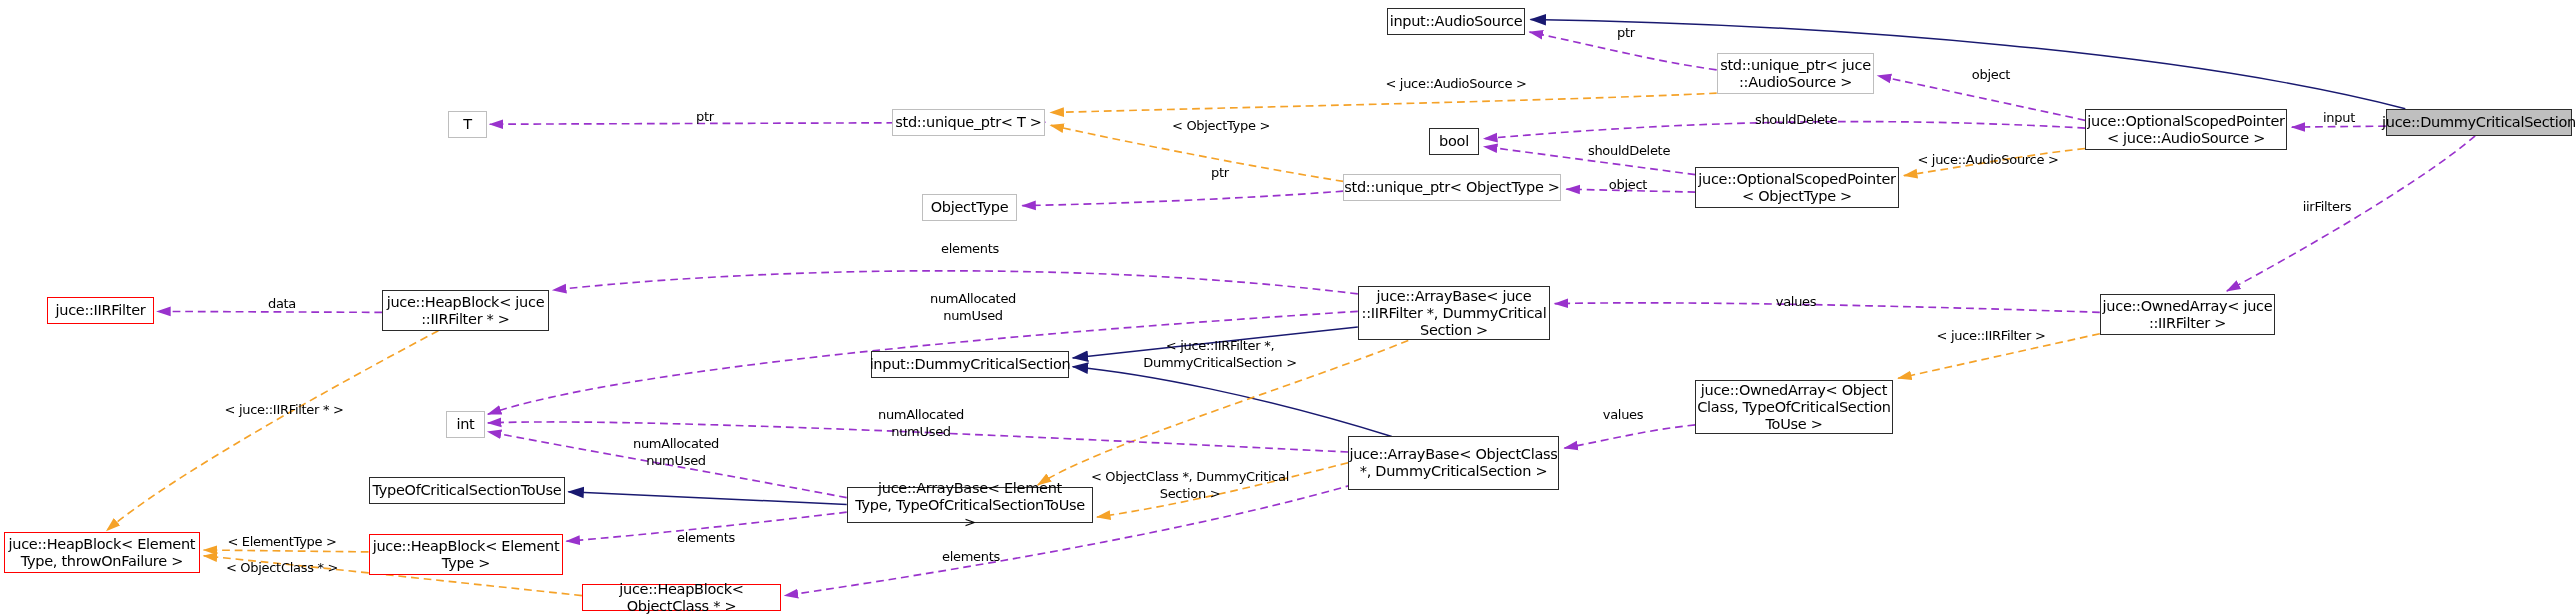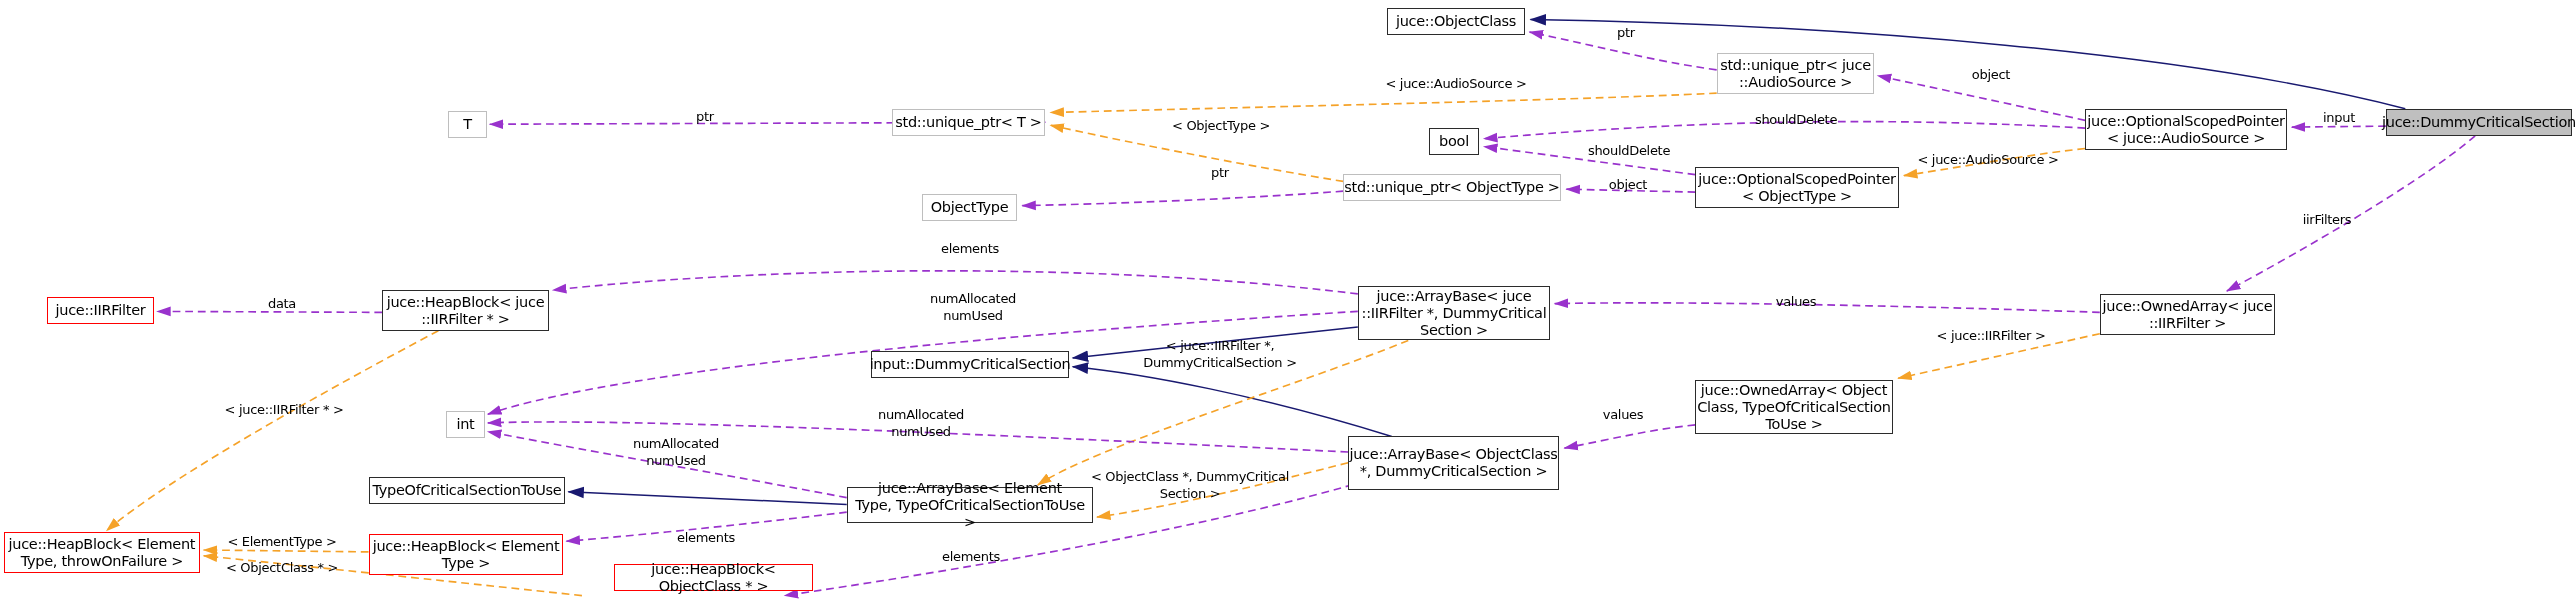--- a/index.html
+++ b/index.html
@@ -96,21 +96,21 @@
         <path d="M873,513 C740,488 580,460 503,445" class="usage" marker-end="url(#arr-usage)"></path>
         <path d="M873,520 L586,507" class="inherit" marker-end="url(#arr-inherit)"></path>
         <path d="M873,528 C790,538 680,550 584,558" class="usage" marker-end="url(#arr-usage)"></path>
         <path d="M380,569 L210,567" class="template" marker-end="url(#arr-template)"></path>
         <path d="M600,614 C450,598 300,582 210,573" class="template" marker-end="url(#arr-template)"></path>
       </g>
   </svg>
   <div id="nodes-layer">
       <div class="node external" style="left: 448px; top: 111px; width: 39px; height: 27px;">T</div>
       <div class="node external" style="left: 892px; top: 109px; width: 153px; height: 27px;">std::unique_ptr&lt; T &gt;</div>
-      <div class="node class" style="left: 1387px; top: 7.8px; width: 138px; height: 27px;">juce::ObjectClass</div>
+      <div class="node class" style="left: 1387px; top: 7.8px; width: 138px; height: 27px;">input::AudioSource</div>
       <div class="node external" style="left: 1717px; top: 53px; width: 157px; height: 41px;">std::unique_ptr&lt; juce
 ::AudioSource &gt;</div>
       <div class="node class" style="left: 2085px; top: 109px; width: 202px; height: 41px;">juce::OptionalScopedPointer
 &lt; juce::AudioSource &gt;</div>
       <div class="node current" style="left: 2386px; top: 109px; width: 186px; height: 27px;">juce::DummyCriticalSection</div>
       <div class="node class" style="left: 1429px; top: 128px; width: 50px; height: 27px;">bool</div>
       <div class="node external" style="left: 922px; top: 194px; width: 95px; height: 27px;">ObjectType</div>
       <div class="node external" style="left: 1343px; top: 174px; width: 218px; height: 27px;">std::unique_ptr&lt; ObjectType &gt;</div>
       <div class="node class" style="left: 1695px; top: 167px; width: 204px; height: 41px;">juce::OptionalScopedPointer
 &lt; ObjectType &gt;</div>
@@ -129,35 +129,35 @@
 ToUse &gt;</div>
       <div class="node class" style="left: 1348px; top: 436px; width: 211px; height: 54px;">juce::ArrayBase&lt; ObjectClass
 *, DummyCriticalSection &gt;</div>
       <div class="node class" style="left: 369px; top: 477px; width: 196px; height: 27px;">TypeOfCriticalSectionToUse</div>
       <div class="node class" style="left: 847px; top: 487px; width: 246px; height: 36px;">juce::ArrayBase&lt; Element
 Type, TypeOfCriticalSectionToUse &gt;</div>
       <div class="node undocumented" style="left: 3.9px; top: 532px; width: 196px; height: 41px;">juce::HeapBlock&lt; Element
 Type, throwOnFailure &gt;</div>
       <div class="node undocumented" style="left: 369px; top: 534px; width: 194px; height: 41px;">juce::HeapBlock&lt; Element
 Type &gt;</div>
-      <div class="node undocumented" style="left: 582px; top: 564px; width: 199px; height: 27px; margin-left: 32px;">juce::HeapBlock&lt; ObjectClass * &gt;</div>
+      <div class="node undocumented" style="left: 582px; top: 584px; width: 199px; height: 27px;">juce::HeapBlock&lt; ObjectClass * &gt;</div>
     </div>
   <div id="labels-layer">
       <div class="edge-label" style="left: 1626px; top: 25px;">ptr</div>
       <div class="edge-label" style="left: 1456px; top: 76px;">&lt; juce::AudioSource &gt;</div>
       <div class="edge-label" style="left: 1991px; top: 67px;">object</div>
       <div class="edge-label" style="left: 705px; top: 109px;">ptr</div>
       <div class="edge-label" style="left: 1796px; top: 112px;">shouldDelete</div>
       <div class="edge-label" style="left: 2339px; top: 110px;">input</div>
       <div class="edge-label" style="left: 1221px; top: 118px;">&lt; ObjectType &gt;</div>
       <div class="edge-label" style="left: 1988px; top: 152px;">&lt; juce::AudioSource &gt;</div>
       <div class="edge-label" style="left: 1629px; top: 143px;">shouldDelete</div>
       <div class="edge-label" style="left: 1220px; top: 165px;">ptr</div>
       <div class="edge-label" style="left: 1628px; top: 177px;">object</div>
-      <div class="edge-label" style="left: 2327px; top: 212px; text-align: center;">iirFilters</div>
+      <div class="edge-label" style="left: 2327px; top: 199px; text-align: center;">iirFilters</div>
       <div class="edge-label" style="left: 970px; top: 241px;">elements</div>
       <div class="edge-label" style="left: 1796px; top: 294px;">values</div>
       <div class="edge-label" style="left: 282px; top: 296px;">data</div>
       <div class="edge-label" style="left: 973px; top: 291px;">numAllocated
 numUsed</div>
       <div class="edge-label" style="left: 1991px; top: 328px;">&lt; juce::IIRFilter &gt;</div>
       <div class="edge-label" style="left: 284px; top: 402px;">&lt; juce::IIRFilter * &gt;</div>
       <div class="edge-label" style="left: 1220px; top: 338px;">&lt; juce::IIRFilter *,
 DummyCriticalSection &gt;</div>
       <div class="edge-label" style="left: 921px; top: 407px;">numAllocated

